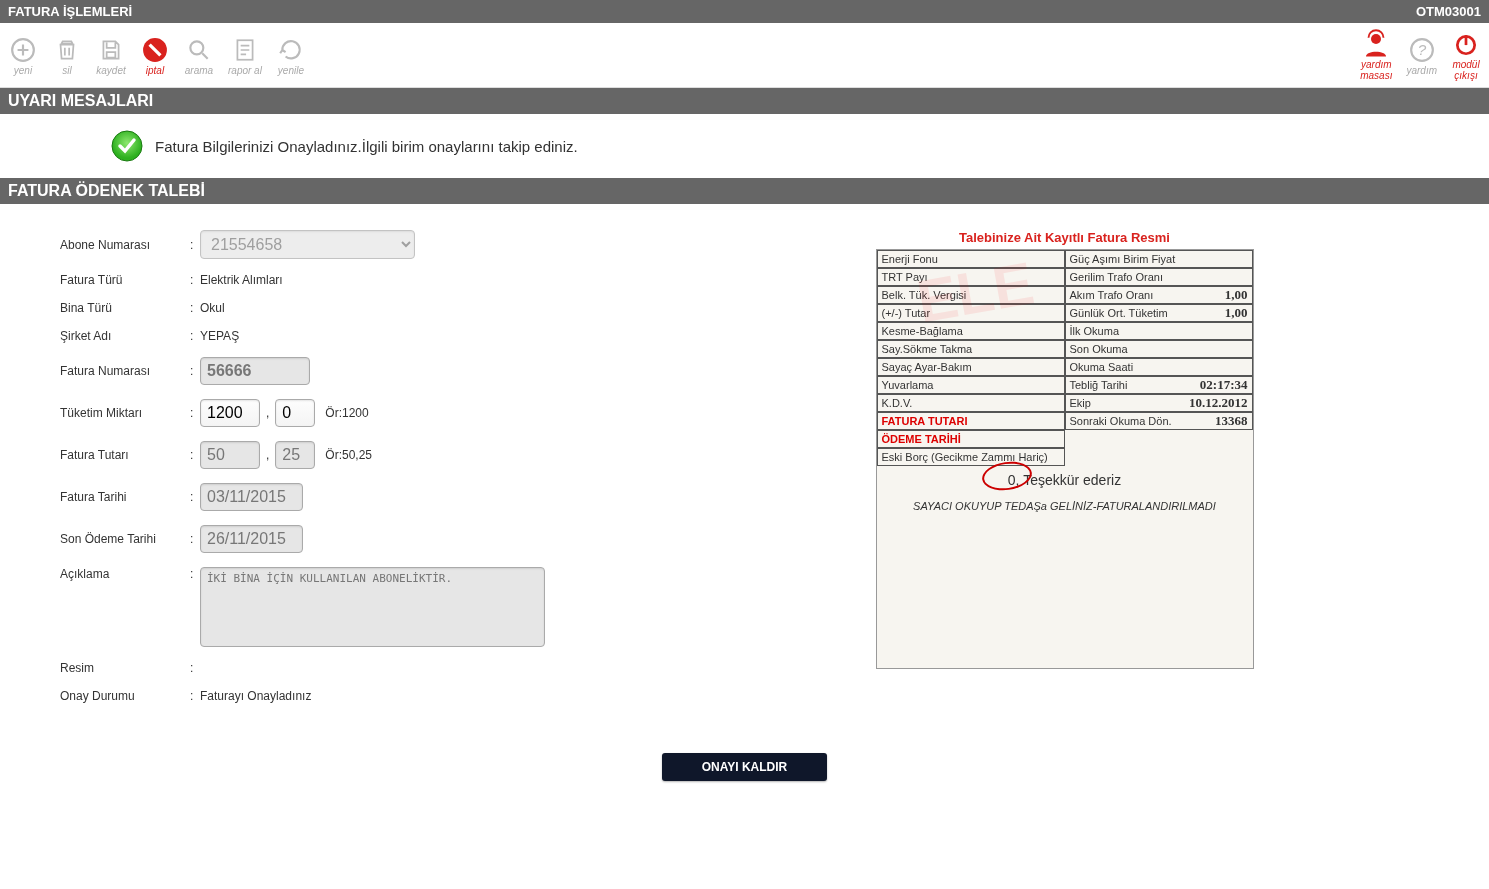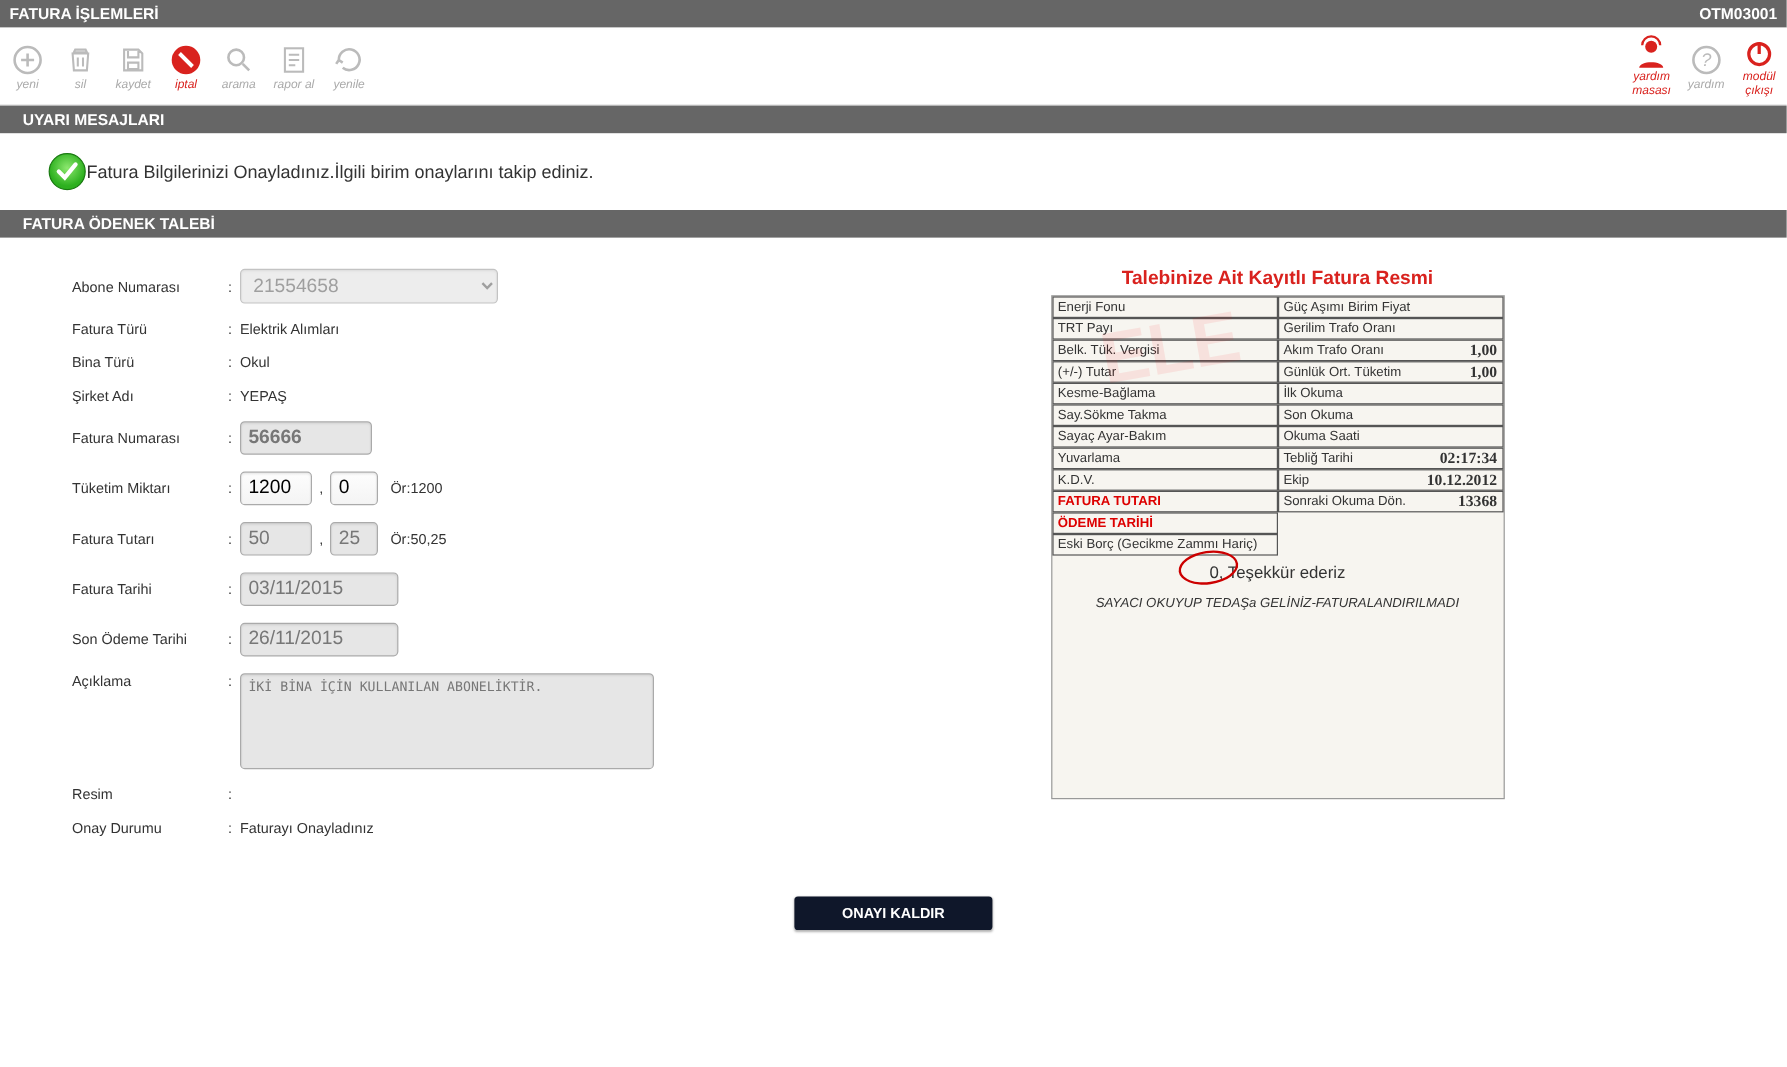--- a/index.html
+++ b/index.html
@@ -5,43 +5,43 @@
   * { box-sizing: border-box; margin: 0; padding: 0; }
   body { font-family: Arial, sans-serif; font-size: 12px; color: #333; background: #fff; }
   .header-bar { background: #666; color: #fff; font-weight: bold; padding: 4px 8px; display: flex; justify-content: space-between; align-items: center; font-size: 13px; }
   .toolbar { background: #fff; border-bottom: 1px solid #ddd; padding: 6px 8px; display: flex; justify-content: space-between; align-items: center; }
   .toolbar-left, .toolbar-right { display: flex; gap: 14px; align-items: center; }
   .tool-btn { display: flex; flex-direction: column; align-items: center; cursor: pointer; color: #aaa; font-size: 10px; font-style: italic; }
   .tool-btn.active { color: #d9221e; }
   .tool-btn .icon { width: 30px; height: 30px; display: flex; align-items: center; justify-content: center; }
   .tool-btn.right { color: #d9221e; }
   .tool-btn.right.gray { color: #aaa; }
-  .section-header { background: #666; color: #fff; font-weight: bold; padding: 4px 19px; font-size: 13px; }
-  .alert-box { display: flex; align-items: center; gap: 0; padding: 16px 40px; font-size: 15px; color:#333; }
+  .section-header { background: #666; color: #fff; font-weight: bold; padding: 4px 8px; font-size: 16px; }
+  .alert-box { display: flex; align-items: center; gap: 12px; padding: 16px 111px; font-size: 15px; color:#333; }
   .alert-icon { width: 32px; height: 32px; flex-shrink: 0; }
   .content { display: flex; padding: 26px 60px; gap: 80px; align-items:flex-start; }
   .form-col { flex: 0 0 560px; }
   .form-row { display: flex; align-items: center; margin-bottom: 14px; font-size: 12px; }
   .form-row label { width: 130px; }
   .form-row .colon { width: 10px; }
   .form-row .value { }
   input[type=text], select, textarea {
     border: 1px solid #aaa; border-radius: 4px; padding: 4px 6px; font-size: 16px;
     background: linear-gradient(#fdfdfd,#f4f4f4); box-shadow: inset 0 1px 2px rgba(0,0,0,.1);
   }
   input[disabled], textarea[disabled], select[disabled] { background: #e6e6e6; color: #777; }
   input.small { width: 40px; text-align:left; }
   input.med { width: 60px; }
   input.wide { width: 110px; font-weight: bold; }
   select.wide { width: 215px; }
-  input.date { width: 132px; }
+  input.date { width: 103px; }
   textarea { width: 345px; height: 80px; resize: none; font-family: monospace; font-size:11px; }
   .hint { margin-left: 10px; color:#333; }
   .image-col { flex: 1; text-align:center; }
-  .image-caption { color: #d9221e; font-weight: bold; font-size: 16px; margin-bottom: 4px; }
+  .image-caption { color: #d9221e; font-weight: bold; font-size: 13px; margin-bottom: 4px; }
   .bill-img { border: 1px solid #999; background: #f7f5f0; width: 378px; height: 420px; margin: 0 auto; font-size: 11px; }
   .bill-table { display:flex; }
   .bill-left, .bill-right { flex:1; }
   .bill-cell { border: 1px solid #555; padding: 2px 4px; text-align:left; font-family: Arial; color:#333; height:18px; display:flex; align-items:center; }
   .bill-right .bill-cell { display:flex; justify-content:space-between; }
   .bill-red { color:#d00; font-weight:bold; }
   .bill-footer { padding: 6px; font-style: italic; font-size: 11px; }
   .bill-thanks { text-align:center; font-size:14px; padding:6px; position: relative; }
   .circle { position:absolute; left: 105px; top: -4px; width: 50px; height: 28px; border: 2.5px solid #c00; border-radius: 50%; transform: rotate(-8deg); }
   .onay-bar { text-align: center; padding: 10px 0 12px; }

